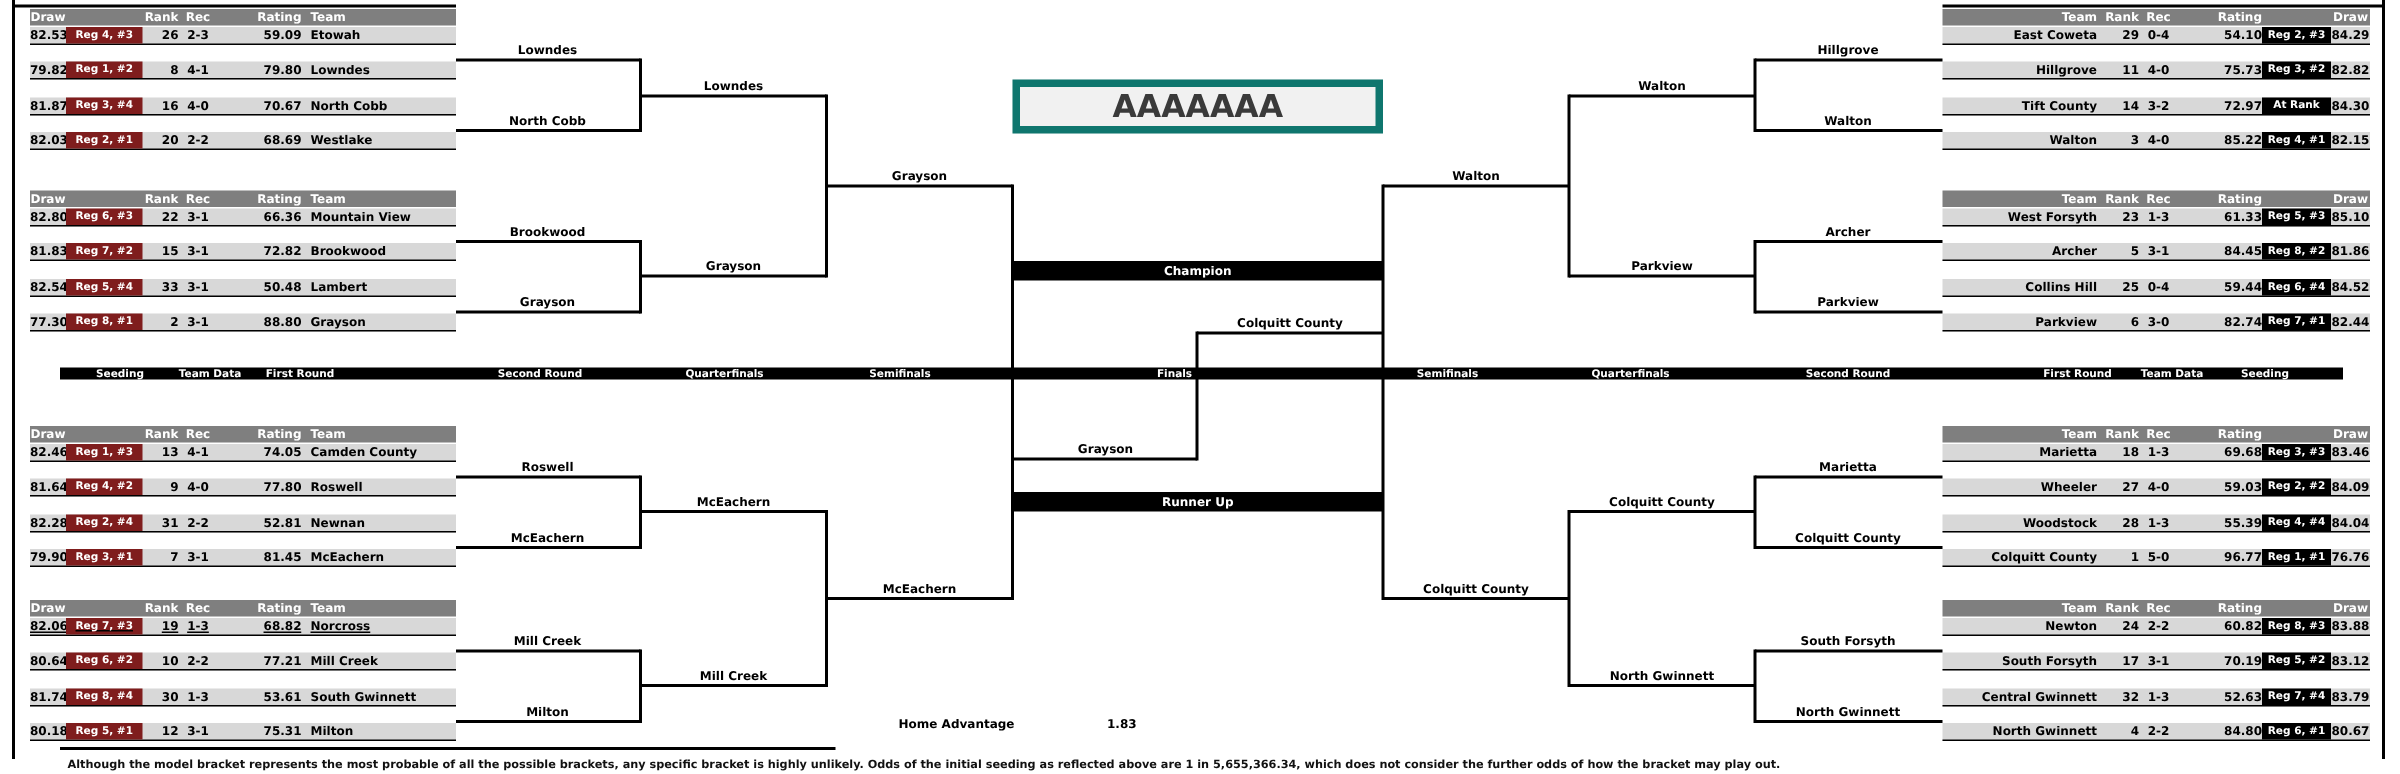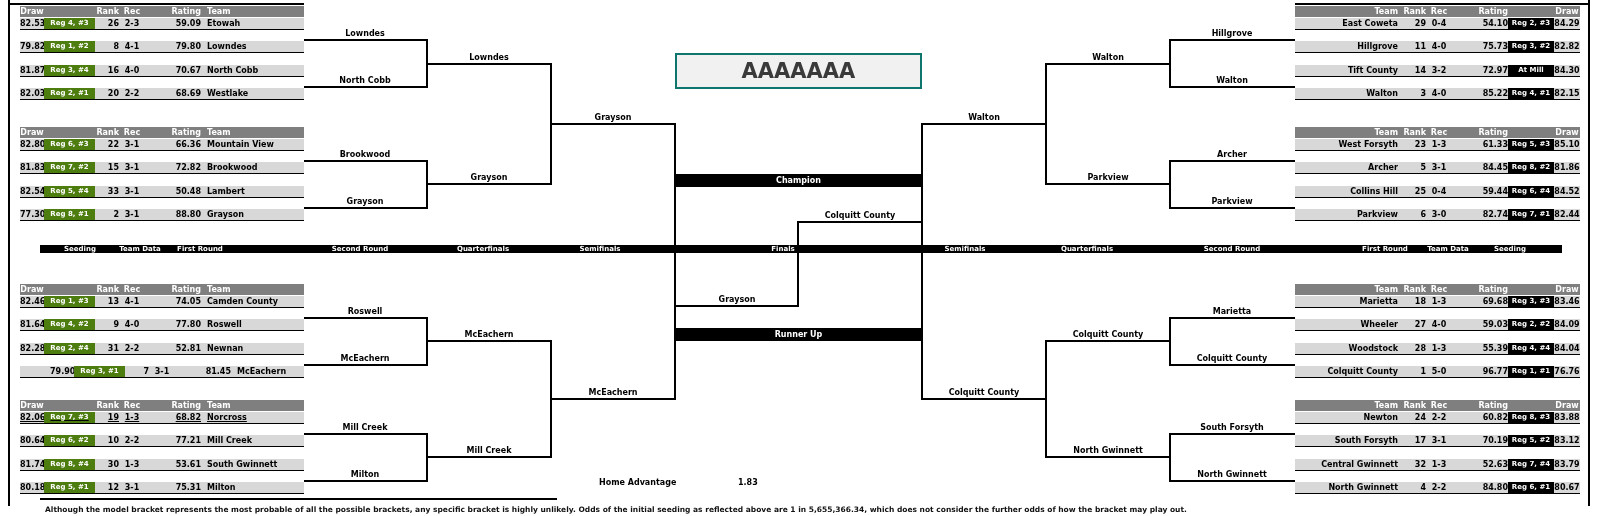--- a/index.html
+++ b/index.html
@@ -9,32 +9,32 @@
   .vline{position:absolute;background:#000;width:2px;}
   .blabel{position:absolute;transform:translateX(-50%);font-size:8px;font-weight:bold;
           color:#000;white-space:nowrap;line-height:10px;}
   .seed-table{position:absolute;}
   .sheader,.srow{position:absolute;left:0;right:0;height:11px;display:flex;align-items:stretch;
                  font-size:8px;font-weight:bold;line-height:11px;}
   .sheader{background:#7f7f7f;color:#fff;}
   .srow{background:#d8d8d8;color:#000;border-bottom:1.5px solid #000;}
   .cell{display:block;overflow:hidden;white-space:nowrap;}
   .c-draw{width:24px;text-align:center;}
-  .c-reg{width:51px;background:#4d7c0f;color:#fff;font-size:7px;text-align:center;}
+  .c-reg{width:51px;background:#7f1d1d;color:#fff;font-size:7px;text-align:center;}
   .c-reg.hdr{background:transparent;}
   .c-rank{width:24px;text-align:right;}
   .c-rec{width:26px;text-align:center;}
   .c-rating{width:36px;text-align:right;margin-left:20px;}
   .c-team{flex:1;text-align:left;padding-left:6px;}
   .c-teamR{flex:1;text-align:right;padding-right:4px;}
   .c-regR{width:46px;background:#000;color:#fff;font-size:7px;text-align:center;}
   .c-regR.hdr{background:transparent;}
   .c-drawR{width:26px;text-align:center;}
   .title-box{position:absolute;left:675px;top:53px;width:247px;height:36px;background:#f1f1f1;
-             border:2px solid #0f766e;display:flex;align-items:center;justify-content:center;
+             border:5px solid #0f766e;display:flex;align-items:center;justify-content:center;
              font-size:21px;font-weight:bold;color:#3a3a3a;box-sizing:border-box;}
   .black-bar{position:absolute;left:675px;width:247px;height:13px;background:#000;color:#fff;
              display:flex;align-items:center;justify-content:center;font-size:8px;font-weight:bold;}
   .divider-bar{position:absolute;left:40px;top:245px;width:1522px;height:8px;background:#000;}
   .divider-label{position:absolute;top:245px;height:8px;line-height:8px;transform:translateX(-50%);
                  font-size:7px;font-weight:bold;color:#fff;white-space:nowrap;}
   .small-text{position:absolute;font-size:8px;font-weight:bold;color:#000;white-space:nowrap;}
   .footnote{position:absolute;left:45px;top:505px;width:1100px;font-size:7.5px;font-weight:bold;
             color:#111;white-space:nowrap;}
 </style>
@@ -171,21 +171,21 @@
         <div class="cell c-team">Roswell</div>
       </div>
       <div class="srow" style="top: 59px;">
         <div class="cell c-draw">82.28</div>
         <div class="cell c-reg">Reg 2, #4</div>
         <div class="cell c-rank">31</div>
         <div class="cell c-rec">2-2</div>
         <div class="cell c-rating">52.81</div>
         <div class="cell c-team">Newnan</div>
       </div>
-      <div class="srow" style="top: 82px; padding-left: 30px;">
+      <div class="srow" style="top: 82px;">
         <div class="cell c-draw">79.90</div>
         <div class="cell c-reg">Reg 3, #1</div>
         <div class="cell c-rank">7</div>
         <div class="cell c-rec">3-1</div>
         <div class="cell c-rating">81.45</div>
         <div class="cell c-team">McEachern</div>
       </div>
     </div>
     <div class="seed-table" style="left: 20px; top: 400px; width: 284px; height: 93px;">
       <div class="sheader" style="top: 0px;">
@@ -252,21 +252,21 @@
         <div class="cell c-rec">4-0</div>
         <div class="cell c-rating">75.73</div>
         <div class="cell c-regR">Reg 3, #2</div>
         <div class="cell c-drawR">82.82</div>
       </div>
       <div class="srow" style="top: 59px;">
         <div class="cell c-teamR">Tift County</div>
         <div class="cell c-rank">14</div>
         <div class="cell c-rec">3-2</div>
         <div class="cell c-rating">72.97</div>
-        <div class="cell c-regR">At Mill</div>
+        <div class="cell c-regR">At Rank</div>
         <div class="cell c-drawR">84.30</div>
       </div>
       <div class="srow" style="top: 82px;">
         <div class="cell c-teamR">Walton</div>
         <div class="cell c-rank">3</div>
         <div class="cell c-rec">4-0</div>
         <div class="cell c-rating">85.22</div>
         <div class="cell c-regR">Reg 4, #1</div>
         <div class="cell c-drawR">82.15</div>
       </div>

